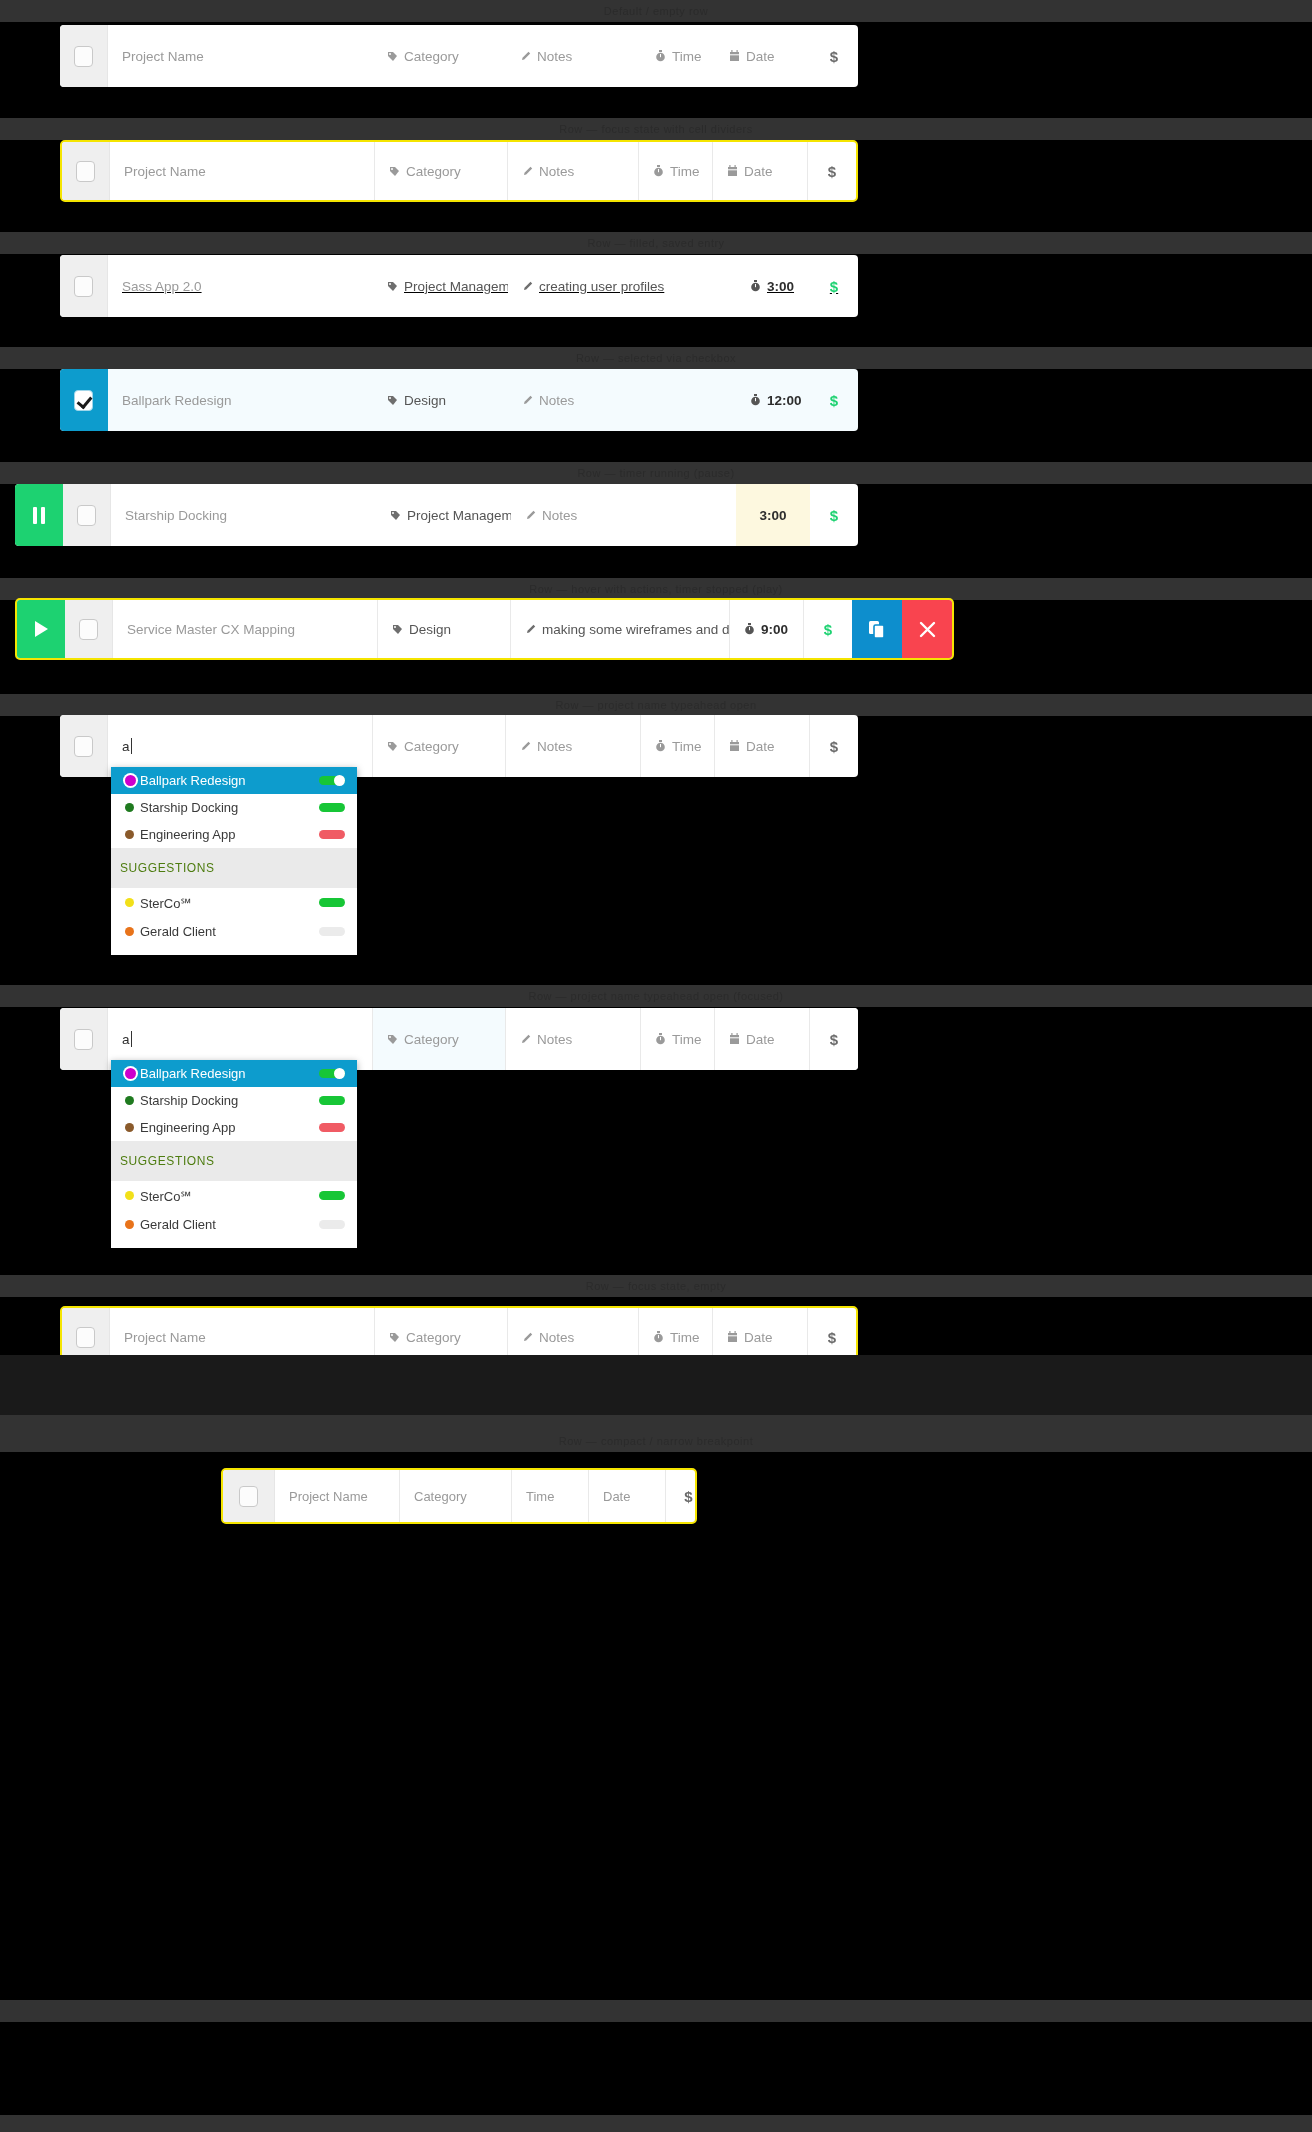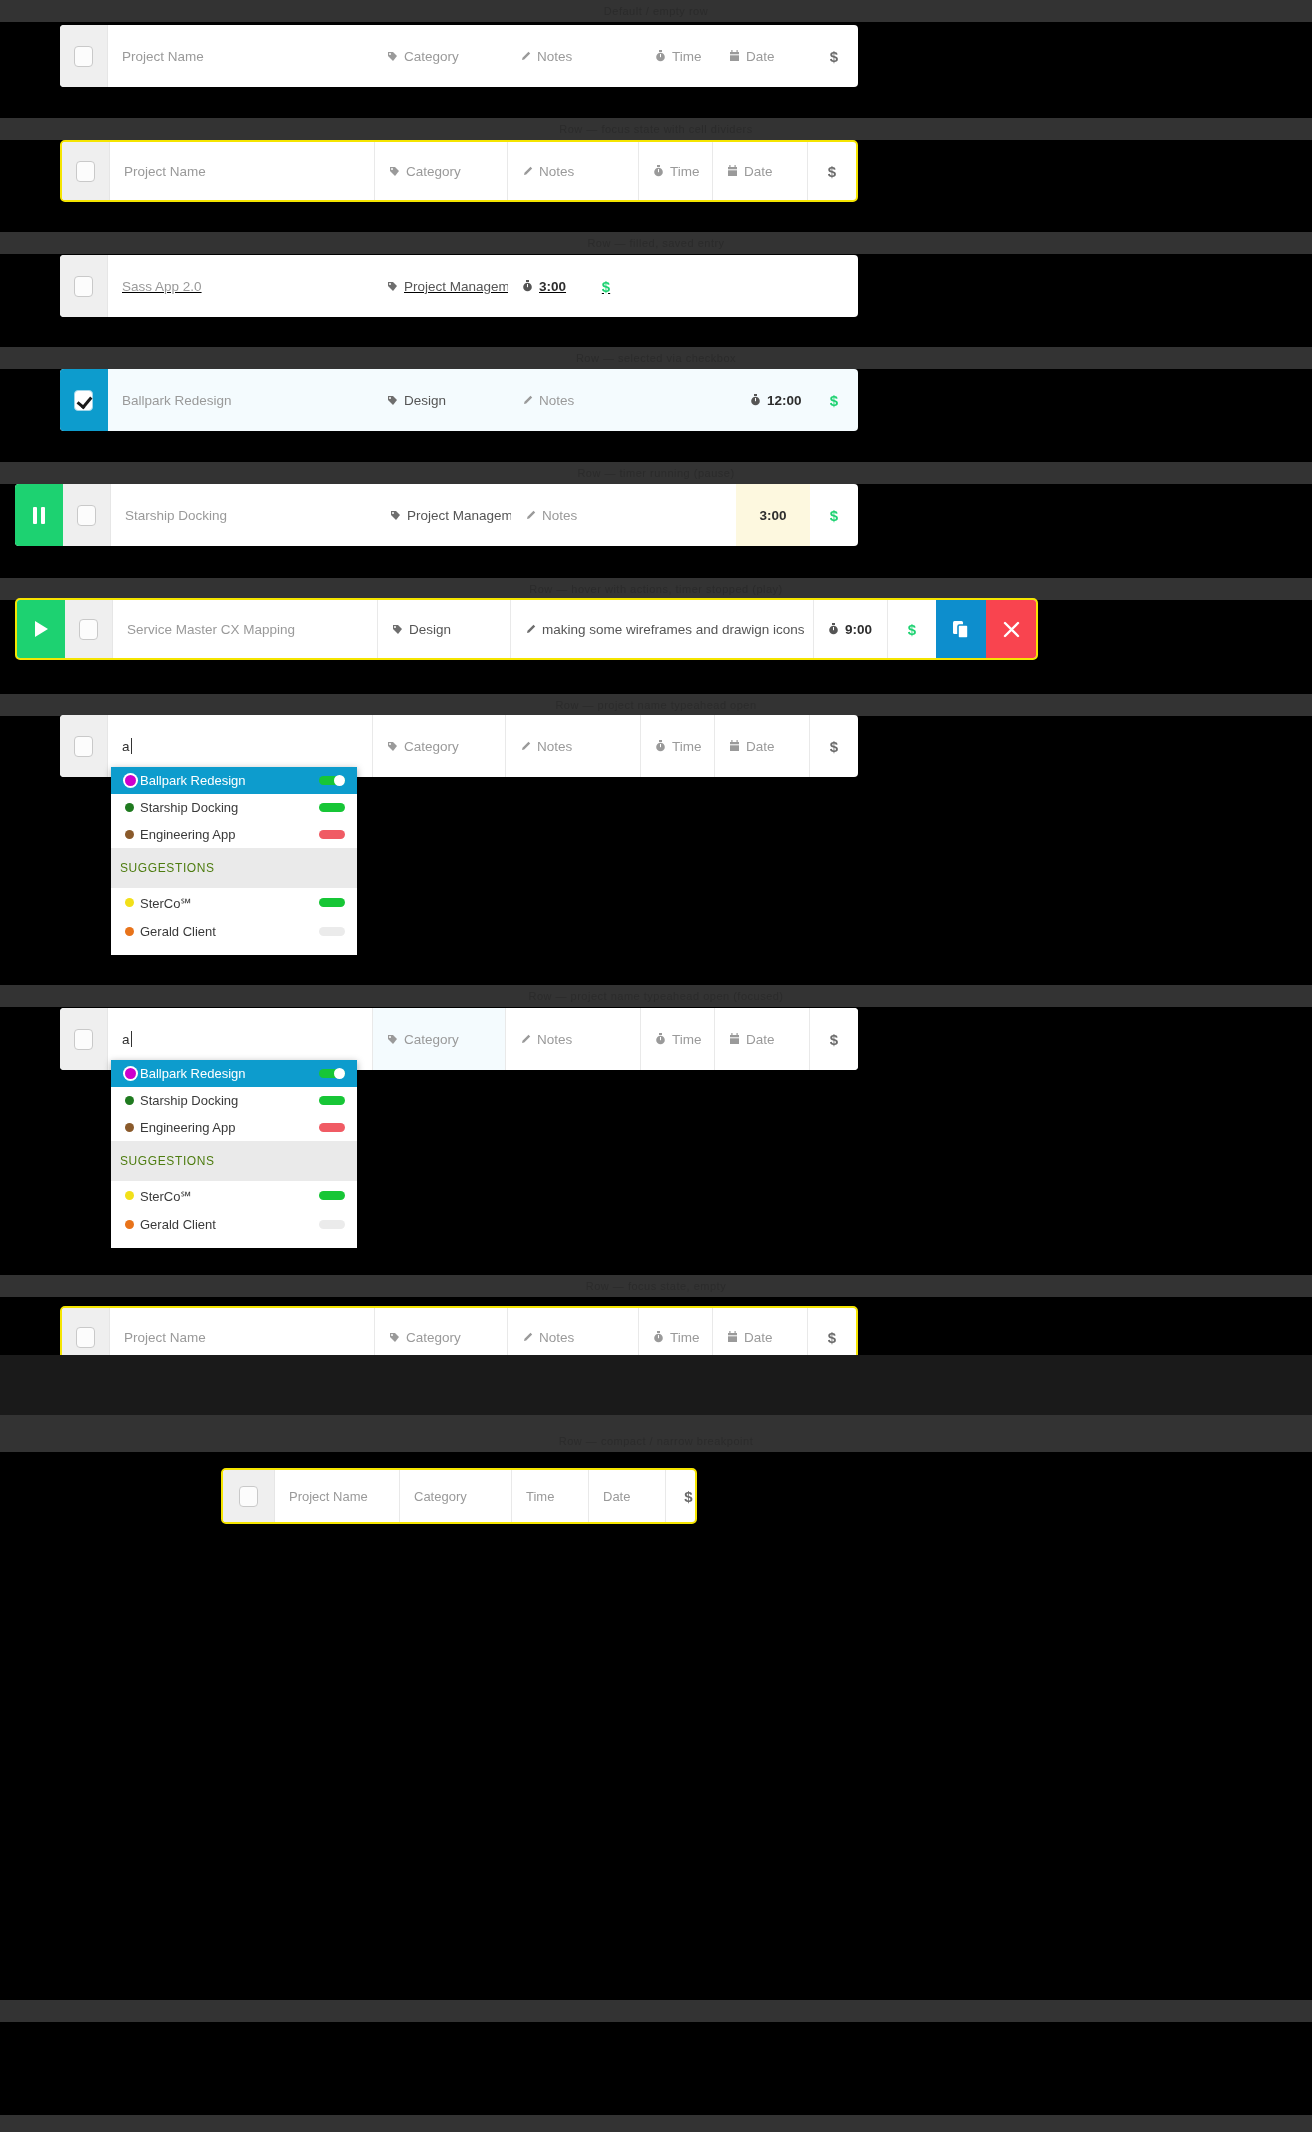--- a/index.html
+++ b/index.html
@@ -360,20 +360,28 @@
   <div class="cell c-name filled">Sass App 2.0</div>
   <div class="cell c-cat value" style="flex:0 0 135px;">
     <span class="ic">
         <svg width="11" height="11" viewBox="0 0 11 11">
           <path d="M1 1h5l4 4-4 5-5-5z" fill="#6e6e6e"></path>
           <circle cx="3" cy="3" r="1" fill="#fff"></circle>
         </svg>
       </span>
     <span>Project Management</span>
   </div>
+  <div class="cell c-notes value">
+    <span class="ic">
+        <svg width="11" height="11" viewBox="0 0 11 11">
+          <path d="M8.5 0.8l1.7 1.7-6 6-2.2.5.5-2.2z" fill="#6e6e6e"></path>
+        </svg>
+      </span>
+    <span>creating user profiles</span>
+  </div>
   <div class="cell c-time val">
     <span class="ic">
         <svg width="11" height="12" viewBox="0 0 11 12">
           <rect x="4" y="0" width="3" height="2" fill="#555"></rect>
           <circle cx="5.5" cy="7" r="4.3" fill="#555"></circle>
           <rect x="5" y="4" width="1" height="3.2" fill="#fff"></rect>
         </svg>
       </span>
     <span>3:00</span>
   </div>
@@ -448,21 +456,21 @@
     <span>Notes</span>
   </div>
   <div class="cell c-time val highlight" style="justify-content:center;">
     <span>3:00</span>
   </div>
   <div class="cell c-cash">
     <span class="cash-sym">$</span>
   </div>
 </div>
 
-<div class="row yellow" style="left:15px; top:598px; width:1023px;">
+<div class="row yellow" style="left:15px; top:598px; width:939px;">
   <div class="timer-btn">
     <span class="play-glyph"></span>
   </div>
   <div class="cb-cell">
     <div class="cb"></div>
   </div>
   <div class="cell c-name filled divided">Service Master CX Mapping</div>
   <div class="cell c-cat value divided" style="flex:0 0 133px;">
     <span class="ic">
         <svg width="11" height="11" viewBox="0 0 11 11">

